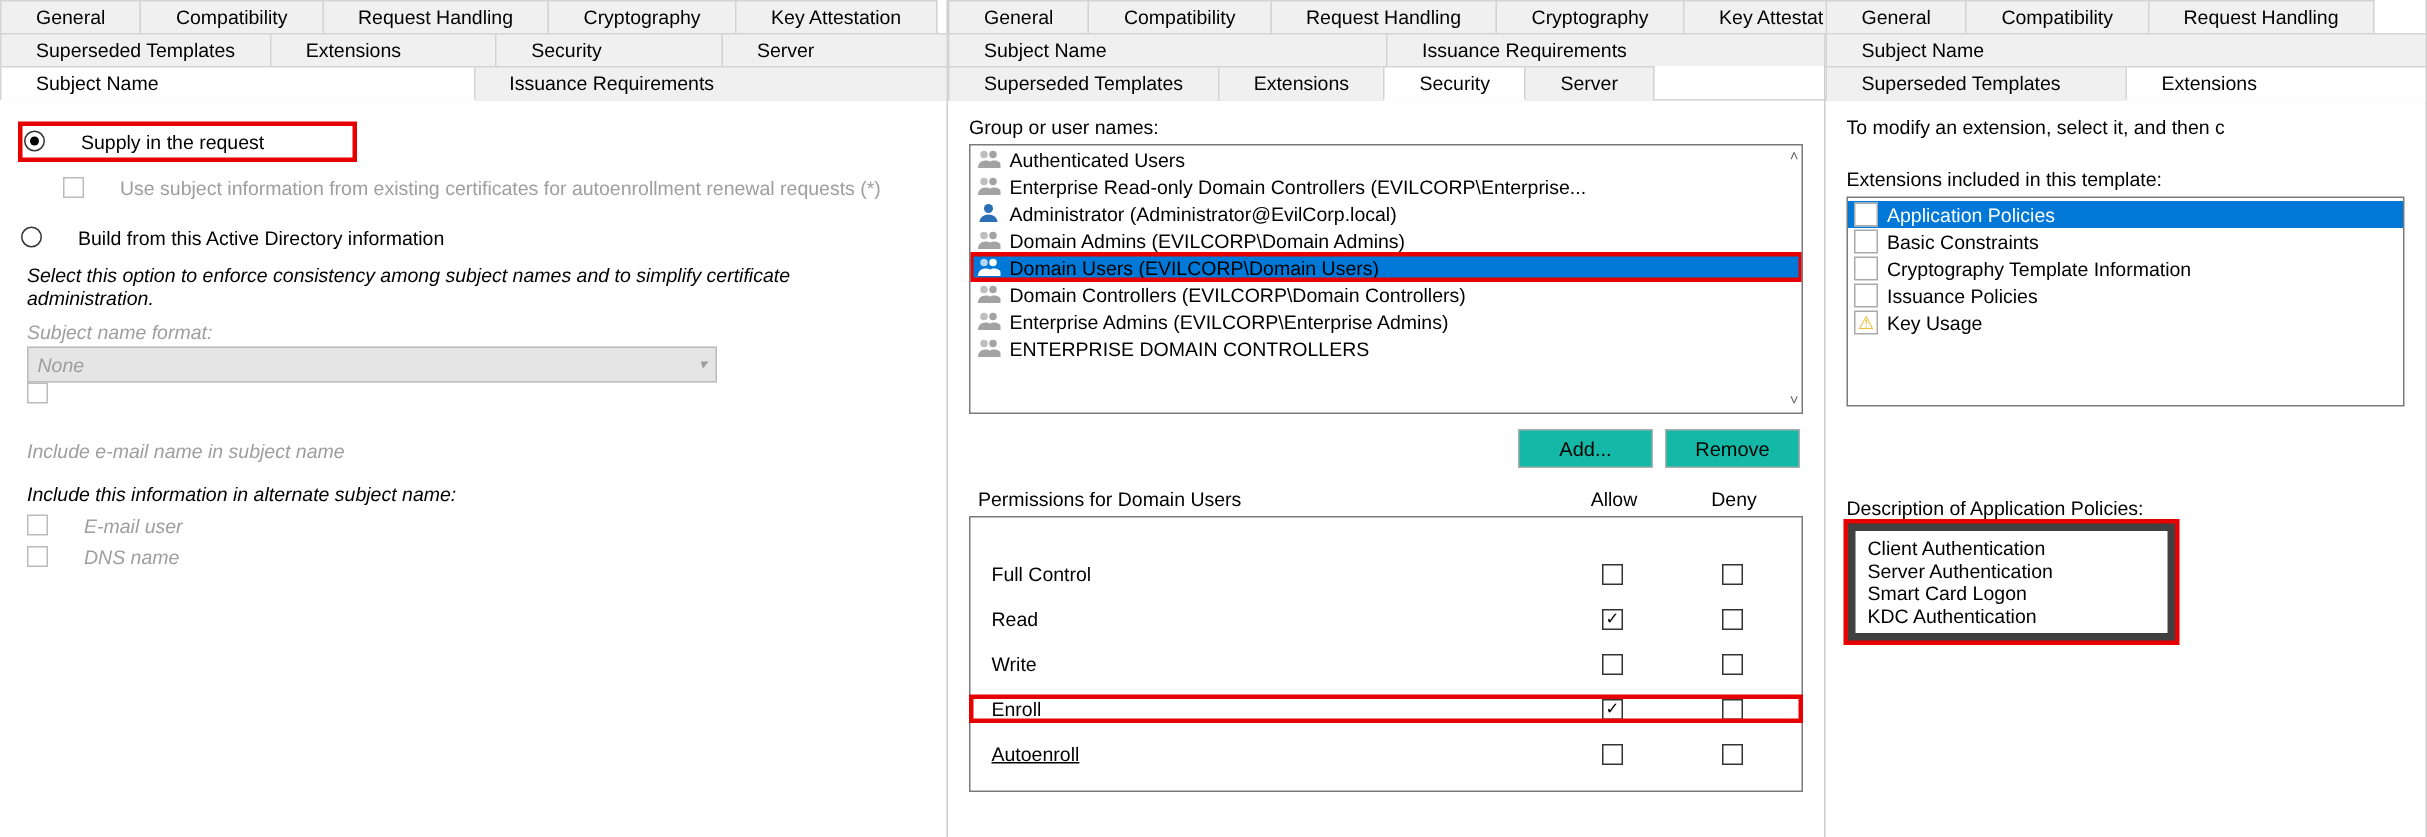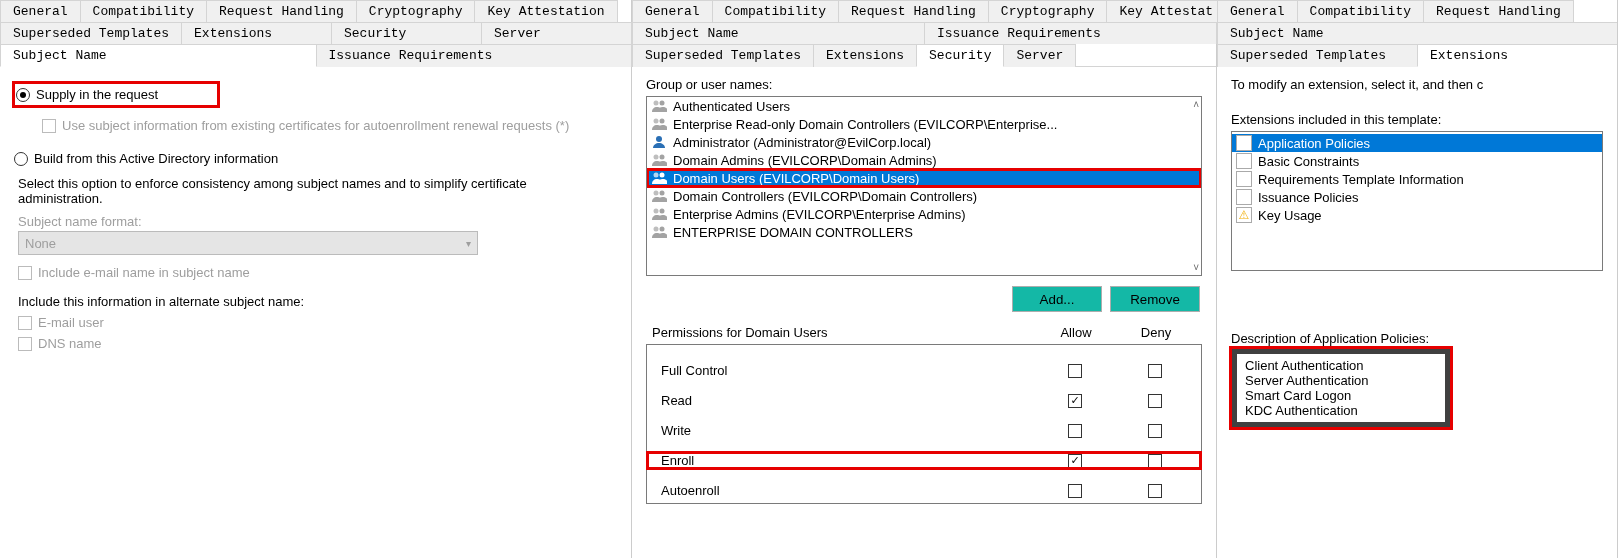--- a/index.html
+++ b/index.html
@@ -14,72 +14,71 @@
     height: 558px;
     overflow: hidden;
   }
   .panel { border-right: 1px solid #ccc; position: relative; }
   .panel1 { width: 632px; }
   .panel2 { width: 585px; }
   .panel3 { width: 401px; overflow: hidden; }
   .tab-rows { display: flex; flex-direction: column; }
   .tab-row { display: flex; }
   .tab {
-    padding: 3px 12px;
+    padding: 3px 23px;
     border: 1px solid #d4d4d4;
     border-bottom: none;
     background: #f0f0f0;
     cursor: pointer;
     white-space: nowrap;
     margin-right: -1px;
-    font-family: Liberation Mono, monospace;
   }
   .tab.active {
     background: #fff;
     border-bottom: 1px solid #fff;
     position: relative;
     z-index: 2;
   }
   .tab-content {
     padding: 10px 14px;
     border-top: 1px solid #d4d4d4;
     margin-top: -1px;
   }
-  .radio-row { display: flex; align-items: flex-end; gap: 6px; margin: 6px 0; }
+  .radio-row { display: flex; align-items: flex-start; gap: 24px; margin: 6px 0; }
   .radio, .checkbox {
     width: 14px; height: 14px; border: 1px solid #333; display:inline-flex; align-items:center; justify-content:center; flex: 0 0 auto;
   }
   .radio { border-radius: 50%; }
   .radio.checked::after { content:""; width:6px; height:6px; background:#000; border-radius:50%;}
   .disabled { color: #9e9e9e; }
   .disabled .checkbox, .disabled .radio { border-color:#bbb; }
   .indent { margin-left: 28px; }
   .highlight-box { outline: 3px solid #e60000; outline-offset: -1px; display:inline-flex; padding:4px 60px 4px 2px; }
-  .sub-group { margin-left: 4px; margin-top: 10px; }
+  .sub-group { margin-left: 4px; margin-top: 10px; font-style: italic; }
   .combo {
     display:flex; align-items:center; justify-content:space-between;
     border:1px solid #bbb; background:#e5e5e5; color:#9e9e9e;
     width: 460px; height:24px; padding:0 6px;
   }
   .combo .arrow { font-size:10px; }
   .group-list {
     border:1px solid #7a7a7a; height:180px; overflow:hidden; position:relative; margin-top:4px;
   }
   .group-item { display:flex; align-items:center; gap:6px; padding:1px 4px; white-space:nowrap;}
-  .group-item.selected { background:#0078d7; color:#ffffff; }
+  .group-item.selected { background:#0078d7; color:#000000; }
   .group-item.dim .usericon { filter: grayscale(100%) opacity(0.6); }
   .usericon { width:16px; height:16px; display:inline-flex; align-items:flex-end; justify-content:center;}
   .usericon svg { width:16px; height:16px;}
   .btn {
     min-width:90px; height:26px; border:1px solid #adadad; background:#14b8a6; cursor:pointer;
   }
   .btn-row { display:flex; gap:8px; justify-content:flex-end; margin:10px 2px 8px 0;}
   .perm-header, .perm-row { display:grid; grid-template-columns: 1fr 80px 80px; align-items:center;margin-top:13px;}
   .perm-header { padding: 0 6px 4px 6px; }
-  .perm-list { border:1px solid #7a7a7a; padding:4px 0; }
+  .perm-list { border:1px solid #7a7a7a; padding:16px 0; }
   .perm-row { padding:1px 6px;}
   .perm-row.hl { outline:3px solid #e60000; outline-offset:-2px;}
   .chk { width:14px; height:14px; border:1px solid #333; display:inline-flex; align-items:center; justify-content:center; justify-self:center;}
   .chk.checked::after { content:"✓"; font-size:11px; }
   .ext-list { border:1px solid #7a7a7a; height:140px; overflow:hidden; margin-top:4px; padding:2px 0;}
   .ext-item { display:flex; align-items:center; gap:6px; padding:1px 4px;}
   .ext-item.selected { background:#0078d7; color:#fff;}
   .ext-icon { width:16px; height:16px; border:1px solid #aaa; background:#fff; display:inline-flex; align-items:center; justify-content:center; font-size:10px;}
   .ext-icon.warn::after { content:"⚠"; color:#f0ad00; font-size:12px;}
   .desc-box { border:6px solid #404040; padding:4px 8px; outline:3px solid #e60000; outline-offset:-1px; width:220px;}
@@ -125,21 +124,21 @@
       <span class="radio"></span>
       <span>Build from this Active Directory information</span>
     </div>
     <div class="sub-group">
       <div style="max-width:560px;">Select this option to enforce consistency among subject names and to simplify certificate administration.</div>
       <div class="disabled label-line">Subject name format:</div>
       <div class="combo">
         <span>None</span>
         <span class="arrow">▾</span>
       </div>
-      <div class="radio-row disabled" style="margin-top:10px;">
+      <div class="radio-row disabled" style="margin-top:0;flex-direction:column;">
         <span class="checkbox"></span>
         <span>Include e-mail name in subject name</span>
       </div>
       <div class="label-line" style="margin-top:14px;">Include this information in alternate subject name:</div>
       <div id="altItems">
           <div class="radio-row disabled">
             <span class="checkbox"></span>
             <span>E-mail user</span>
           </div>
           <div class="radio-row disabled">
@@ -283,21 +282,21 @@
             <span style="padding-left:8px;">Write</span>
             <span class="chk"></span>
             <span class="chk"></span>
           </div>
           <div class="perm-row hl">
             <span style="padding-left:8px;">Enroll</span>
             <span class="chk checked"></span>
             <span class="chk"></span>
           </div>
           <div class="perm-row">
-            <span style="padding-left:8px;">Autoenroll</span>
+            <span style="padding-left:8px;text-decoration:underline;">Autoenroll</span>
             <span class="chk"></span>
             <span class="chk"></span>
           </div>
         </div>
     </div>
   </div>
 </div>
 
 <div class="panel panel3">
   <div class="tab-rows">
@@ -322,21 +321,21 @@
           <div class="ext-item selected">
             <span class="ext-icon"></span>
             <span>Application Policies</span>
           </div>
           <div class="ext-item">
             <span class="ext-icon"></span>
             <span>Basic Constraints</span>
           </div>
           <div class="ext-item">
             <span class="ext-icon"></span>
-            <span>Requirements Template Information</span>
+            <span>Cryptography Template Information</span>
           </div>
           <div class="ext-item">
             <span class="ext-icon"></span>
             <span>Issuance Policies</span>
           </div>
           <div class="ext-item">
             <span class="ext-icon warn"></span>
             <span>Key Usage</span>
           </div>
         </div>

